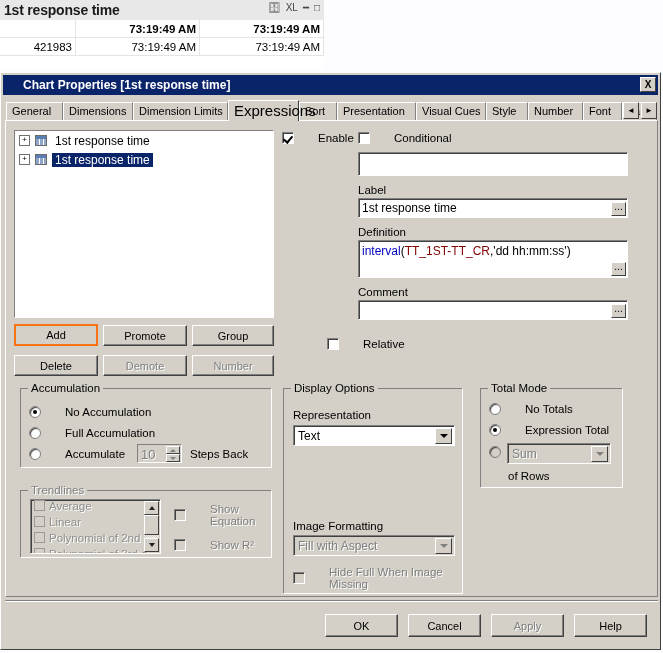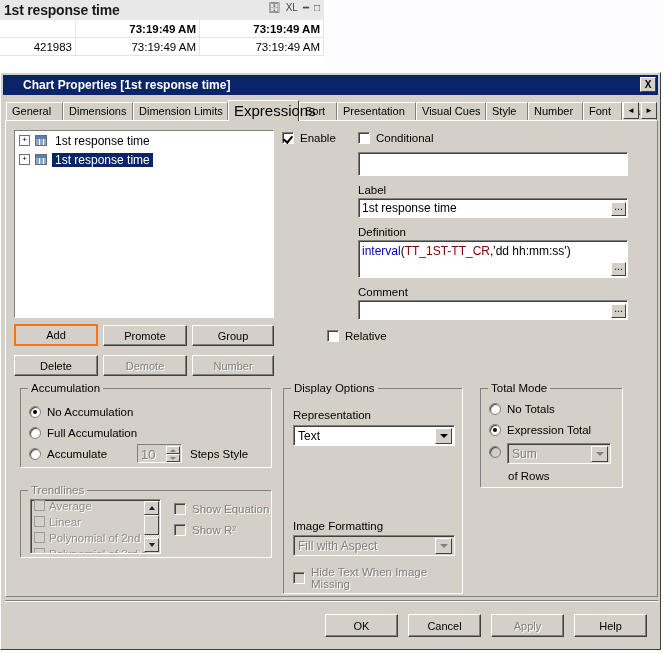--- a/index.html
+++ b/index.html
@@ -88,21 +88,21 @@
     box-sizing:border-box;position:relative;flex:none;cursor:default;}
   .cb.checked:after{content:"";position:absolute;left:2px;top:1px;width:4px;height:7px;
     border:solid #000;border-width:0 2px 2px 0;transform:rotate(40deg);}
   .cb.dis{background:#d4d0c8;}
   .rb{width:12px;height:12px;border-radius:50%;background:#fff;
     border:1px solid #808080;box-shadow:inset 1px 1px 1px #404040;
     box-sizing:border-box;position:relative;flex:none;cursor:default;}
   .rb.checked:after{content:"";position:absolute;left:3px;top:3px;width:4px;height:4px;
     border-radius:50%;background:#000;}
   .rb.dis{background:#d4d0c8;}
-  .ctlrow{display:flex;align-items:center;gap:6px;}
+  .ctlrow{display:flex;align-items:center;gap:24px;}
   .lbl{font-size:11.5px;}
   .lbl.dis{color:#808080;text-shadow:1px 1px 0 #fff;}
 
   
   .tfield{background:#fff;border:1px solid #808080;border-right-color:#fff;border-bottom-color:#fff;
     box-shadow:inset 1px 1px 0 #404040;box-sizing:border-box;position:relative;}
   .tfield .val{position:absolute;left:3px;top:2px;font-size:12px;white-space:nowrap;}
   .ellipsis{position:absolute;right:1px;bottom:1px;width:15px;height:14px;background:#d4d0c8;
     border:1px solid #fff;border-right-color:#404040;border-bottom-color:#404040;
     font-size:10px;line-height:8px;text-align:center;box-sizing:border-box;cursor:default;color:#000;}
@@ -268,21 +268,21 @@
   <div class="val" style="top:3px;"><span class="sx-fn">interval</span><span class="sx-str">(</span><span class="sx-field">TT_1ST-TT_CR</span><span class="sx-str">,'dd hh:mm:ss')</span></div>
   <div class="ellipsis">...</div>
 </div>
 
 <div class="caption" style="left:358px;top:286px;">Comment</div>
 <div class="tfield" style="position:absolute;left:358px;top:300px;width:270px;height:20px;">
   <div class="val"></div>
   <div class="ellipsis">...</div>
 </div>
 
-<div class="ctlrow" style="position:absolute;left:290px;top:330px;padding-left:37px;">
+<div class="ctlrow" style="position:absolute;left:290px;top:338px;padding-left:37px;">
   <div class="cb"></div>
   <div class="lbl">Relative</div>
 </div>
 
 <div class="grp" style="left:20px;top:388px;width:252px;height:80px;">
   <div class="grptitle">Accumulation</div>
   <div class="ctlrow" style="position:absolute;left:8px;top:17px;">
     <div class="rb checked"></div>
     <div class="lbl">No Accumulation</div>
   </div>
@@ -298,21 +298,21 @@
     <div class="spinval">10</div>
     <div class="spinbtns">
       <div class="spinb">
           <div class="sarrow up"></div>
         </div>
       <div class="spinb">
           <div class="sarrow dn"></div>
         </div>
     </div>
   </div>
-  <div class="lbl" style="position:absolute;left:169px;top:59px;">Steps Style</div>
+  <div class="lbl" style="position:absolute;left:169px;top:59px;">Steps Back</div>
 </div>
 
 <div class="grp" style="left:20px;top:490px;width:252px;height:68px;">
   <div class="grptitle dis">Trendlines</div>
   <div class="tlist" style="left:9px;top:8px;width:131px;height:55px;">
     <div class="tlrow">
       <div class="tcb"></div>
       <div class="tlbl">Average</div>
     </div>
     <div class="tlrow">
@@ -335,21 +335,21 @@
       <div class="vtrack"></div>
       <div class="vsb">
           <div class="vsarrow dn"></div>
         </div>
     </div>
   </div>
   <div class="ctlrow" style="position:absolute;left:153px;top:12px;">
     <div class="cb dis"></div>
     <div class="lbl dis">Show Equation</div>
   </div>
-  <div class="ctlrow" style="position:absolute;left:153px;top:33px;">
+  <div class="ctlrow" style="position:absolute;left:153px;top:48px;">
     <div class="cb dis"></div>
     <div class="lbl dis">Show R²</div>
   </div>
 </div>
 
 <div class="grp" style="left:283px;top:388px;width:180px;height:206px;">
   <div class="grptitle">Display Options</div>
   <div class="caption" style="left:9px;top:20px;">Representation</div>
   <div class="combo" style="position:absolute;left:9px;top:36px;width:162px;height:21px;">
     <div class="cval">Text</div>
@@ -359,21 +359,21 @@
   </div>
   <div class="caption" style="left:9px;top:131px;">Image Formatting</div>
   <div class="combo dis" style="position:absolute;left:9px;top:146px;width:162px;height:21px;">
     <div class="cval">Fill with Aspect</div>
     <div class="arrowbtn">
         <div class="caret dis"></div>
       </div>
   </div>
   <div class="ctlrow" style="position:absolute;left:9px;top:177px;">
     <div class="cb dis"></div>
-    <div class="lbl dis">Hide Text When Image Missing</div>
+    <div class="lbl dis">Hide Full When Image Missing</div>
   </div>
 </div>
 
 <div class="grp" style="left:480px;top:388px;width:143px;height:100px;">
   <div class="grptitle">Total Mode</div>
   <div class="ctlrow" style="position:absolute;left:8px;top:14px;">
     <div class="rb"></div>
     <div class="lbl">No Totals</div>
   </div>
   <div class="ctlrow" style="position:absolute;left:8px;top:35px;">

